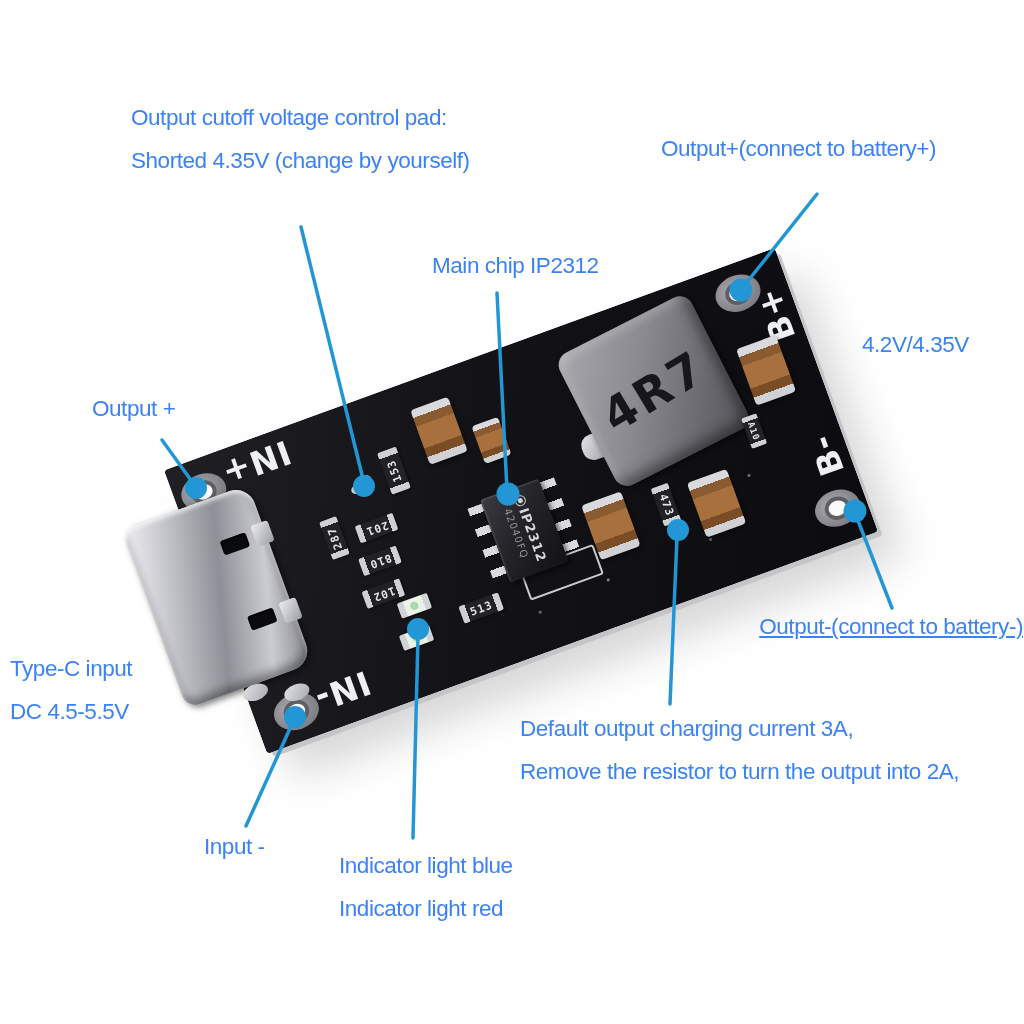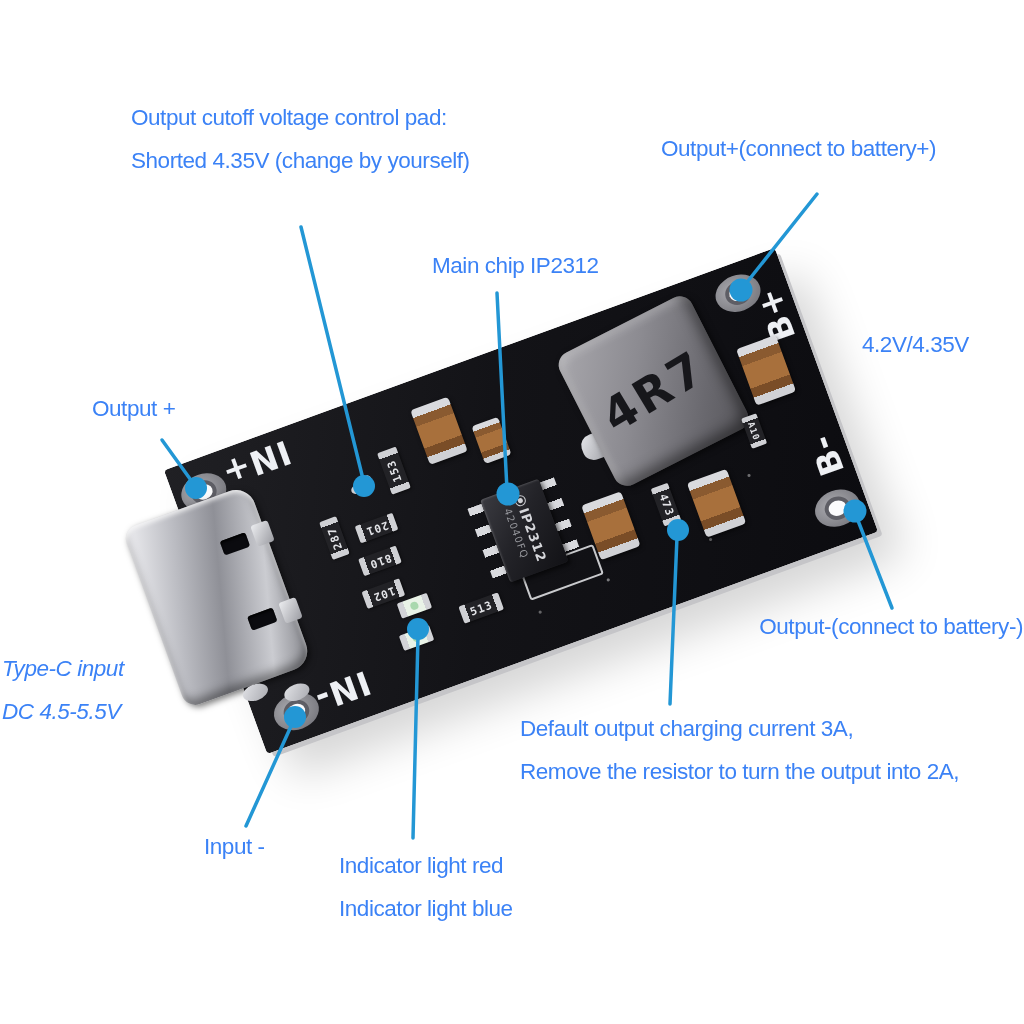--- a/index.html
+++ b/index.html
@@ -210,32 +210,32 @@
   <div class="ann single" style="left:661px;top:134px;">Output+(connect to battery+)</div>
 
   <div class="ann single" style="left:408px;top:251px;margin-left:24px;">Main chip IP2312</div>
 
   <div class="ann" style="left:862px;top:323px;">
     <div>4.2V/4.35V</div>
   </div>
 
   <div class="ann single" style="left:92px;top:394px;">Output +</div>
 
-  <div class="ann" style="left:2px;top:647px;font-style:italic;">
+  <div class="ann" style="left:10px;top:647px;">
     <div>Type-C input</div>
     <div>DC 4.5-5.5V</div>
   </div>
 
-  <div class="ann single" style="right:1px;top:612px;">Output-(connect to battery-)</div>
+  <div class="ann single" style="right:1px;top:612px;text-decoration:underline;">Output-(connect to battery-)</div>
 
   <div class="ann" style="left:520px;top:707px;">
     <div>Default output charging current 3A,</div>
     <div>Remove the resistor to turn the output into 2A,</div>
   </div>
 
   <div class="ann single" style="left:204px;top:832px;">Input -</div>
 
   <div class="ann" style="left:339px;top:844px;">
+    <div>Indicator light blue</div>
     <div>Indicator light red</div>
-    <div>Indicator light blue</div>
   </div>
 
 </div>
 
 </body></html>

